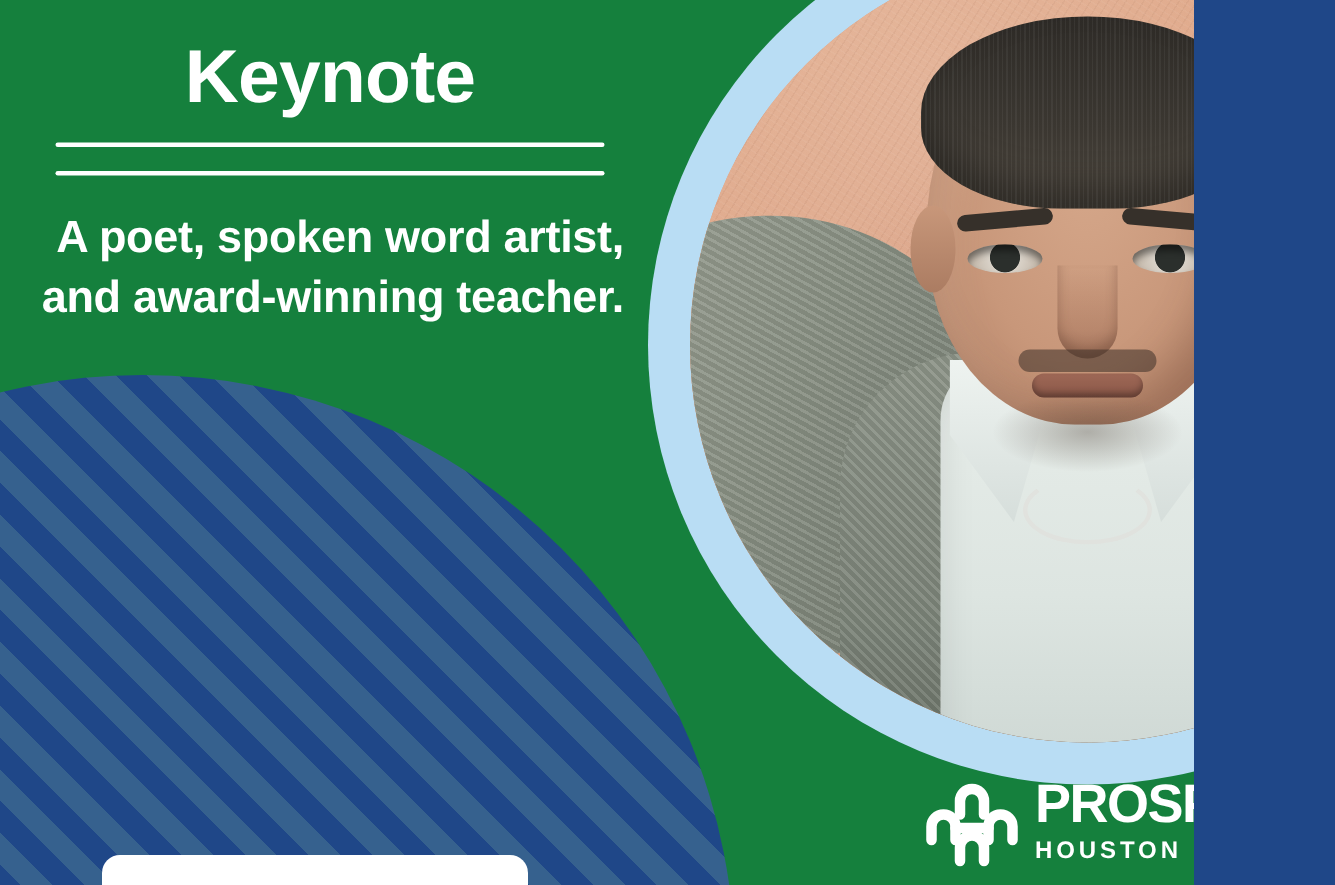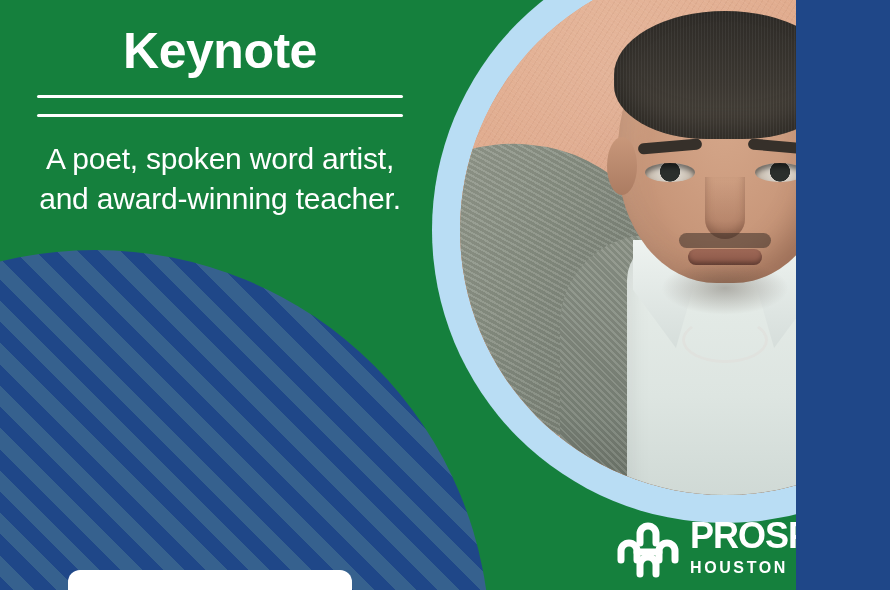--- a/index.html
+++ b/index.html
@@ -212,22 +212,23 @@
     font-size:54px;
     line-height:1.06;
     font-weight:700;
     letter-spacing:-1px;
     word-break:break-word;
   }
   .blurb{
     margin-top:22px;
     font-size:30px;
     line-height:1.33;
-    font-weight:400;
+    font-weight:700;
     letter-spacing:-0.2px;
+    text-align:right;
   }
 
   
   .bottom-panel{
     position:absolute;
     left:68px; top:570px;
     width:284px; height:40px;
     background:#ffffff;
     border-radius:12px 12px 0 0;
     z-index:5;

